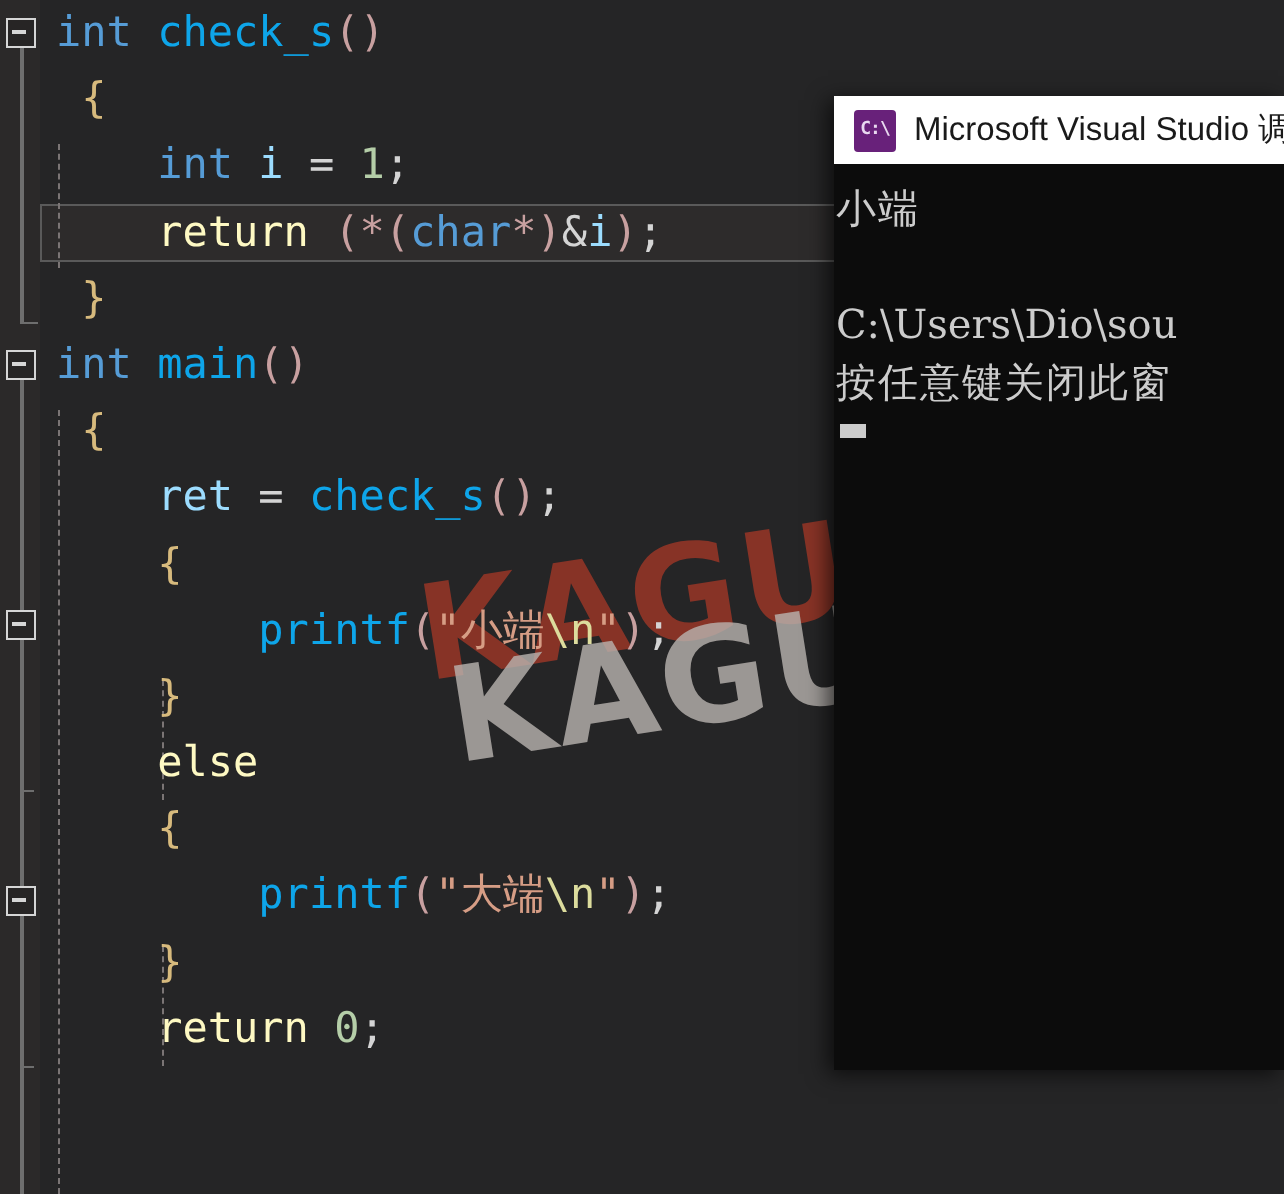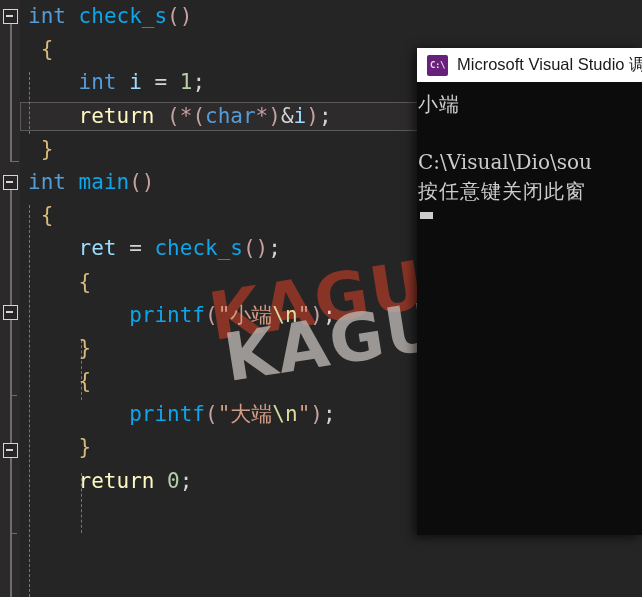--- a/index.html
+++ b/index.html
@@ -237,34 +237,35 @@
       <div class="line"><span class="txt"><span class="pun"> </span><span class="brc1">{</span></span></div>
       <div class="line"><span class="txt"><span class="pun">    </span><span class="kw">int</span><span class="pun"> </span><span class="var">i</span><span class="pun"> = </span><span class="num">1</span><span class="pun">;</span></span></div>
       <div class="line cur"><div class="hl"></div><span class="txt"><span class="pun">    </span><span class="ctl">return</span><span class="pun"> </span><span class="par">(*(</span><span class="kw">char</span><span class="par">*)</span><span class="pun">&amp;</span><span class="var">i</span><span class="par">)</span><span class="pun">;</span></span></div>
       <div class="line"><span class="txt"><span class="pun"> </span><span class="brc1">}</span></span></div>
       <div class="line"><span class="txt"><span class="kw">int</span><span class="pun"> </span><span class="fn">main</span><span class="par">(</span><span class="par">)</span></span></div>
       <div class="line"><span class="txt"><span class="pun"> </span><span class="brc1">{</span></span></div>
       <div class="line"><span class="txt"><span class="pun">    </span><span class="var">ret</span><span class="pun"> = </span><span class="fn">check_s</span><span class="par">()</span><span class="pun">;</span></span></div>
       <div class="line"><span class="txt"><span class="pun">    </span><span class="brc1">{</span></span></div>
       <div class="line"><span class="txt"><span class="pun">        </span><span class="fn">printf</span><span class="par">(</span><span class="str">"小端</span><span class="esc">\n</span><span class="str">"</span><span class="par">)</span><span class="pun">;</span></span></div>
       <div class="line"><span class="txt"><span class="pun">    </span><span class="brc1">}</span></span></div>
+      <div class="line"><span class="txt"><span class="pun">    </span><span class="ctl">else</span></span></div>
       <div class="line"><span class="txt"><span class="pun">    </span><span class="brc1">{</span></span></div>
       <div class="line"><span class="txt"><span class="pun">        </span><span class="fn">printf</span><span class="par">(</span><span class="str">"大端</span><span class="esc">\n</span><span class="str">"</span><span class="par">)</span><span class="pun">;</span></span></div>
       <div class="line"><span class="txt"><span class="pun">    </span><span class="brc1">}</span></span></div>
       <div class="line"><span class="txt"><span class="pun">    </span><span class="ctl">return</span><span class="pun"> </span><span class="num">0</span><span class="pun">;</span></span></div>
     </div>
 </div>
 
 <div id="console-win">
   <div id="console-titlebar">
     <div id="console-icon">
       <span>C:\</span>
     </div>
     <div id="console-title">Microsoft Visual Studio 调</div>
   </div>
   <div id="console-body">
       <div class="cline cjk">小端</div>
       <div class="cline blank"></div>
-      <div class="cline">C:\Visual\Dio\sou</div>
+      <div class="cline">C:\Users\Dio\sou</div>
       <div class="cline cjk">按任意键关闭此窗</div>
       <div id="console-cursor"></div>
     </div>
 </div>
 
 </body></html>

